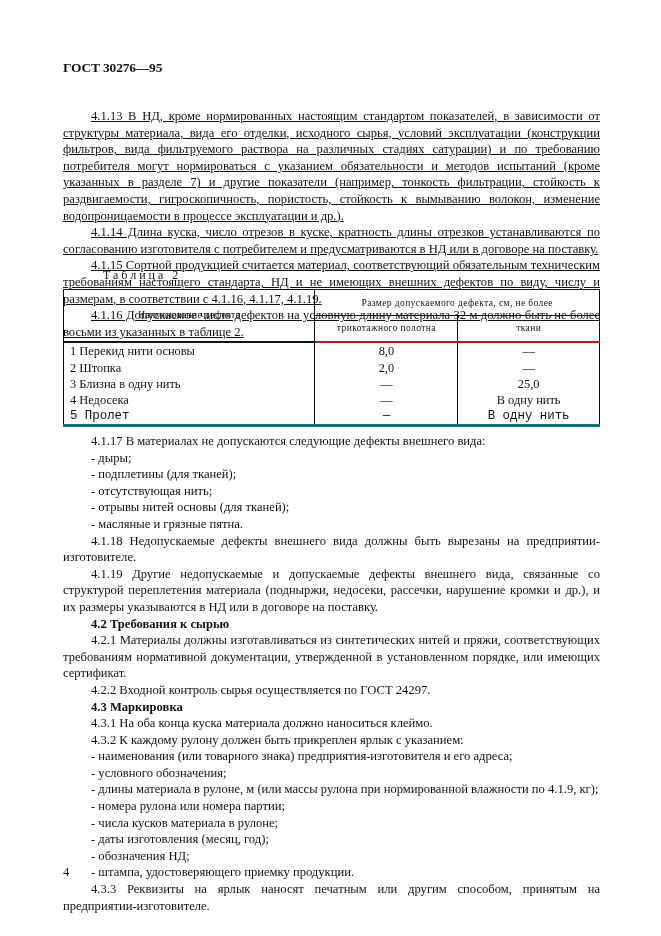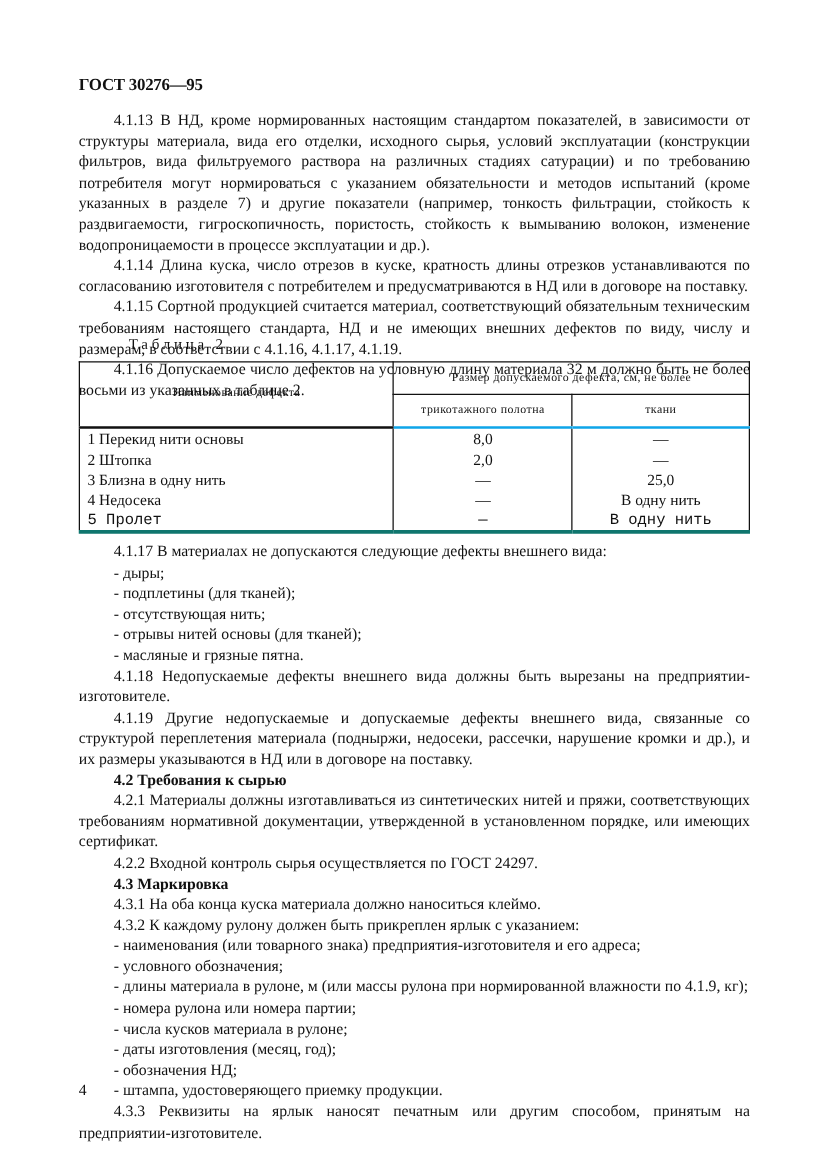--- a/index.html
+++ b/index.html
@@ -12,31 +12,31 @@
   .li { margin: 0; padding-left: 28px; }
   .bold { font-weight: bold; }
   .tcap { position: absolute; left: 63px; top: 268px; font-size: 12px; letter-spacing: 3px; margin-left: 40px; }
   table.t { position: absolute; left: 63px; top: 289px; width: 537px; border-collapse: collapse; font-size: 12.4px; }
   table.t th { font-weight: normal; font-size: 9.5px; letter-spacing: 0.4px; border: 1px solid #111; text-align: center; }
   table.t td { padding: 0 6px; height: 16.2px; line-height: 16px; }
   table.t td.c1 { border-left: 1px solid #111; border-right: 1px solid #111; }
   table.t td.c2 { text-align: center; border-right: 1px solid #111; }
   table.t td.c3 { text-align: center; border-right: 1px solid #111; }
   table.t tr.last td { border-bottom: 3px solid #0f766e; font-family: Liberation Mono, monospace; }
-  table.t tr.hrow2 th { border-bottom: 2px solid #0ea5e9; }
+  table.t tr.hrow2 th { border-bottom: 2px solid #b91c1c; }
   .pageno { position: absolute; left: 63px; top: 865px; font-size: 12.6px; }
 </style>
 </head>
 <body>
 
 <div class="page">
 
   <div class="hdr">ГОСТ 30276—95</div>
 
-  <div class="block" style="top:88px;">
+  <div class="block" style="top:108px;text-decoration:underline;">
     <p class="p">4.1.13 В НД, кроме нормированных настоящим стандартом показателей, в зависимости от структуры материала, вида его отделки, исходного сырья, условий эксплуатации (конструкции фильтров, вида фильтруемого раствора на различных стадиях сатурации) и по требованию потребителя могут нормироваться с указанием обязательности и методов испытаний (кроме указанных в разделе 7) и другие показатели (например, тонкость фильтрации, стойкость к раздвигаемости, гигроскопичность, пористость, стойкость к вымыванию волокон, изменение водопроницаемости в процессе эксплуатации и др.).</p>
     <p class="p">4.1.14 Длина куска, число отрезов в куске, кратность длины отрезков устанавливаются по согласованию изготовителя с потребителем и предусматриваются в НД или в договоре на поставку.</p>
     <p class="p">4.1.15 Сортной продукцией считается материал, соответствующий обязательным техническим требованиям настоящего стандарта, НД и не имеющих внешних дефектов по виду, числу и размерам, в соответствии с 4.1.16, 4.1.17, 4.1.19.</p>
     <p class="p">4.1.16 Допускаемое число дефектов на условную длину материала 32 м должно быть не более восьми из указанных в таблице 2.</p>
   </div>
 
   <div class="tcap">Таблица 2</div>
 
   <table class="t">
     <colgroup>

